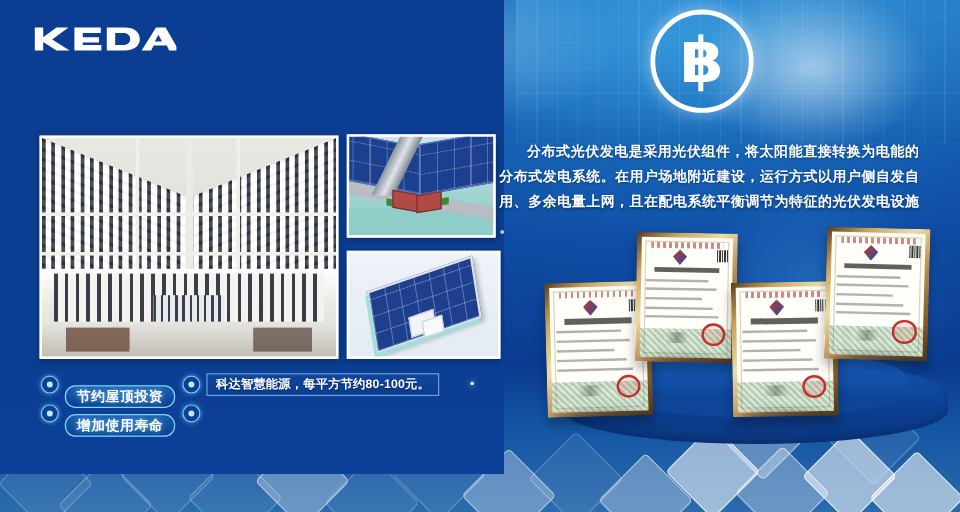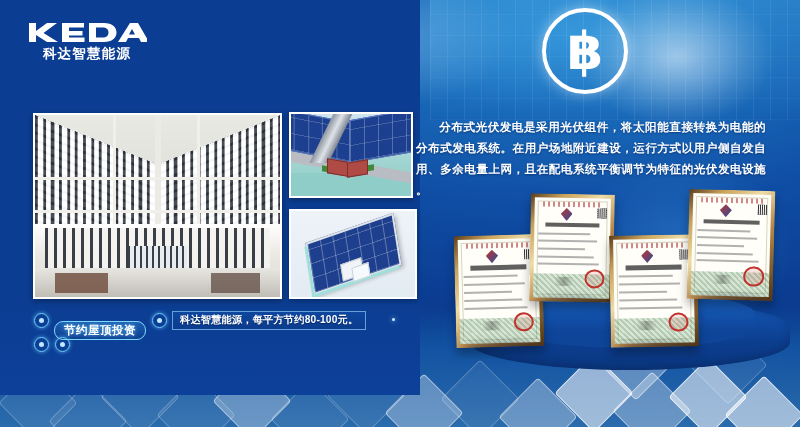--- a/index.html
+++ b/index.html
@@ -221,21 +221,20 @@
 
   <div class="logo">
     <svg class="logo-mark" width="120" height="25" viewBox="0 0 240 50">
       <g fill="#ffffff">
         <path d="M4 6 h14 v16 L40 6 h20 L33 26 L62 44 H40 L18 30 v14 H4 Z"></path>
         <path d="M70 6 h44 v9 H84 v7 h27 v9 H84 v4 h31 v9 H70 Z"></path>
         <path d="M124 6 h30 c16 0 25 8 25 19 s-9 19 -25 19 h-30 Z M138 15 v20 h13 c8 0 12 -4 12 -10 s-4 -10 -12 -10 Z"></path>
         <path d="M206 6 h16 l22 38 h-16 l-4 -8 h-22 l-4 8 h-16 Z M210 18 l-6 11 h12 Z"></path>
       </g>
     </svg>
-    <div class="logo-sub">科达智慧能源</div>
   </div>
 
 
   <div class="photo-main">
     <div class="atrium">
       <div class="ceil">
         <div class="ceil-half ceil-l"></div>
         <div class="ceil-half ceil-r"></div>
         <div class="ridge"></div>
         <div class="beam" style="left:0;top:34%;width:100%;height:3px;"></div>
@@ -363,20 +362,21 @@
           <i></i>
         </div>
       <div class="note">科达智慧能源，每平方节约80-100元。</div>
     </div>
 
 
     <div class="brow">
       <div class="mark">
           <i></i>
         </div>
+      <div class="pill">增加使用寿命</div>
       <div class="mark mark2">
           <i></i>
         </div>
     </div>
 
   </div>
 
   <div class="spark"></div>
 
 </div>

